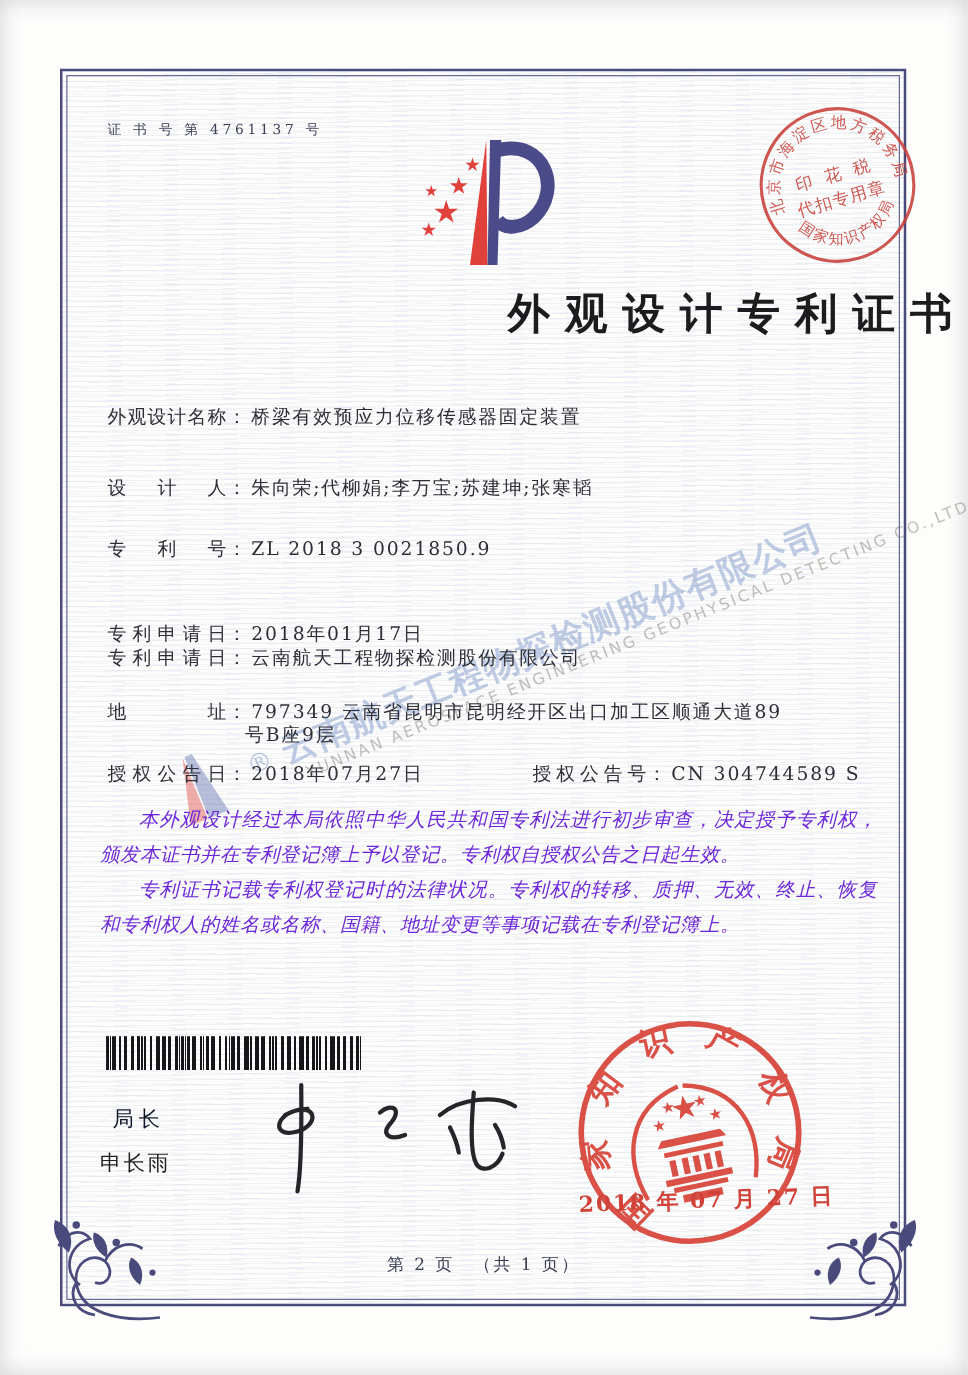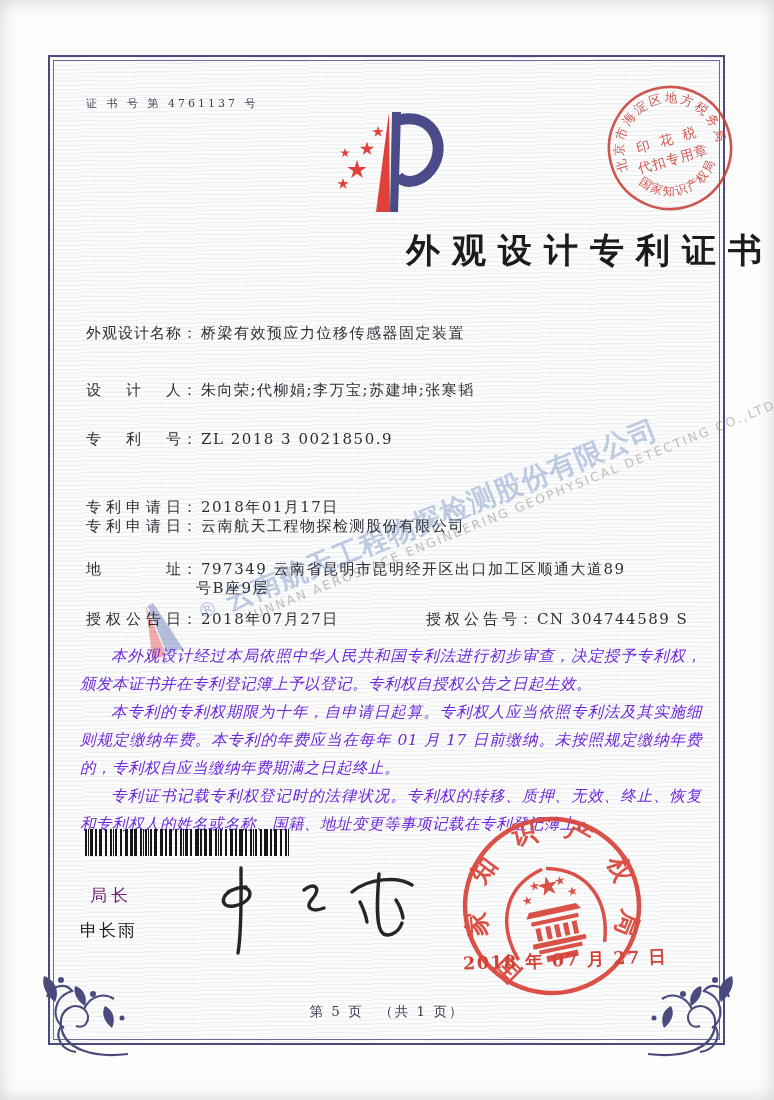--- a/index.html
+++ b/index.html
@@ -41,21 +41,21 @@
            line-height:28px; color:#6d28d9; font-style:italic; text-align:justify; }
   .paras p { text-indent:2em; letter-spacing:.5px; }
 
   .barcode { position:absolute; left:85px; top:829px; width:204px; height:27px;
     background:
       repeating-linear-gradient(90deg,#15151a 0 2px, transparent 2px 5px),
       repeating-linear-gradient(90deg,#15151a 0 1px, transparent 1px 7px),
       repeating-linear-gradient(90deg, transparent 0 3px, #15151a 3px 4px, transparent 4px 11px);
   }
 
-  .sig-title { position:absolute; left:90px; top:884px; font-size:17px; letter-spacing:4px; color:#701a75; }
+  .sig-title { position:absolute; left:90px; top:884px; font-size:17px; letter-spacing:4px; color:#0f172a; }
   .sig-name  { position:absolute; left:80px; top:919px; font-size:17px; letter-spacing:2px; color:#222; }
   .autograph { position:absolute; left:200px; top:860px; }
 
   .tax-stamp { position:absolute; left:594px; top:72px; transform:rotate(-16deg); opacity:.88; }
   .agency-seal { position:absolute; left:452px; top:806px; transform:rotate(-12deg); opacity:.93; }
   .seal-date { position:absolute; left:463px; top:948px; font-size:17.5px; letter-spacing:1.5px;
                color:#d04237; transform:rotate(-2deg); white-space:nowrap; font-weight:600; }
 
   .footer { position:absolute; left:0; top:1003px; width:774px; text-align:center;
             font-size:13.5px; letter-spacing:2px; color:#3a3b4e; }
@@ -182,21 +182,20 @@
     <div class="frow" style="top:610px; width:620px">
       <span class="flabel">授权公告日</span><span class="fcolon">：</span><span class="fvalue">2018年07月27日</span>
       <span class="grant-right">
         <span class="flabel">授权公告号</span><span class="fcolon">：</span><span class="fvalue">CN 304744589 S</span>
       </span>
     </div>
   </div>
 
   <div class="paras">
     <p>本外观设计经过本局依照中华人民共和国专利法进行初步审查，决定授予专利权，颁发本证书并在专利登记簿上予以登记。专利权自授权公告之日起生效。</p>
-    <p>本专利的专利权期限为十年，自申请日起算。专利权人应当依照专利法及其实施细则规定缴纳年费。本专利的年费应当在每年 01 月 17 日前缴纳。未按照规定缴纳年费的，专利权自应当缴纳年费期满之日起终止。</p>
     <p>专利证书记载专利权登记时的法律状况。专利权的转移、质押、无效、终止、恢复和专利权人的姓名或名称、国籍、地址变更等事项记载在专利登记簿上。</p>
   </div>
 
   <div class="barcode"></div>
 
   <div class="sig-title">局长</div>
   <div class="sig-name">申长雨</div>
   <svg class="autograph" width="230" height="100" viewBox="0 0 230 100">
     <g stroke="#26262a" stroke-width="3.4" fill="none" stroke-linecap="round">
       <path d="M28,32 C54,18 58,42 34,46 C17,49 20,28 46,27"></path>
@@ -237,15 +236,15 @@
           <rect x="107" y="119" width="5" height="13"></rect>
         <rect x="116" y="119" width="5" height="13"></rect>
         <rect x="73" y="134" width="54" height="5"></rect>
         <rect x="78" y="141" width="44" height="4"></rect>
         <rect x="84" y="148" width="32" height="6"></rect>
       </g>
     </g>
   </svg>
   <div class="seal-date">2018 年 07 月 27 日</div>
 
-  <div class="footer">第 5 页　（共 1 页）</div>
+  <div class="footer">第 2 页　（共 1 页）</div>
 
 </div>
 
 </body></html>

